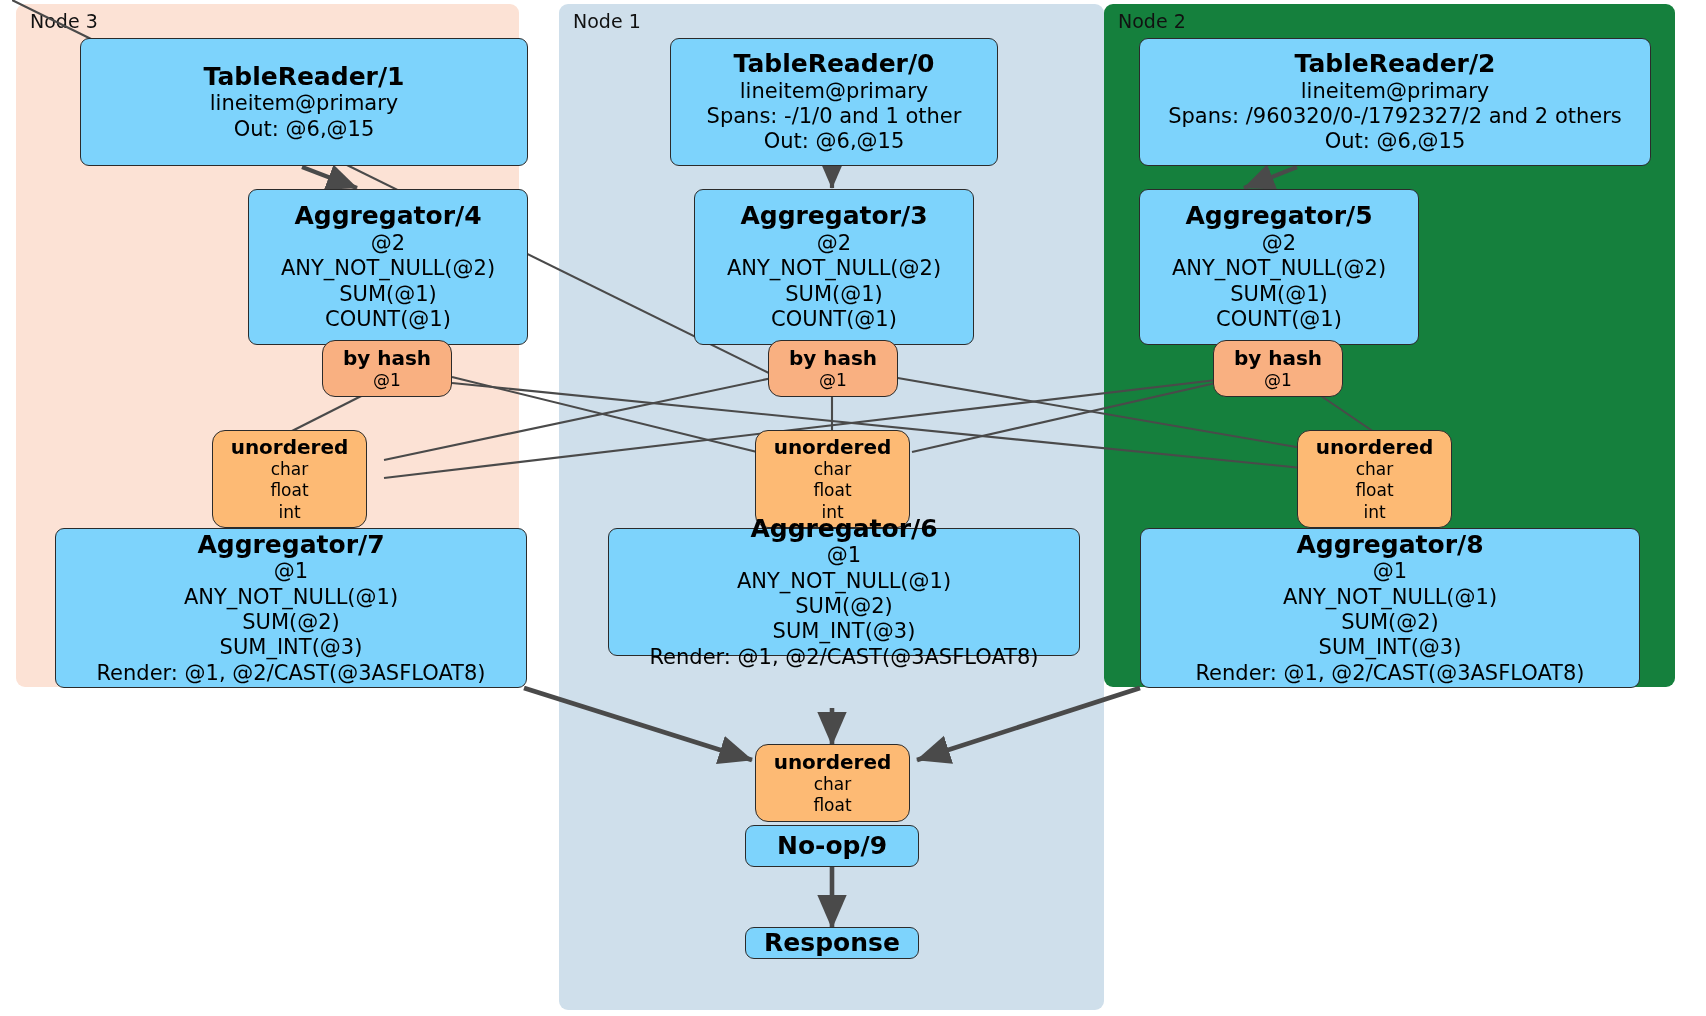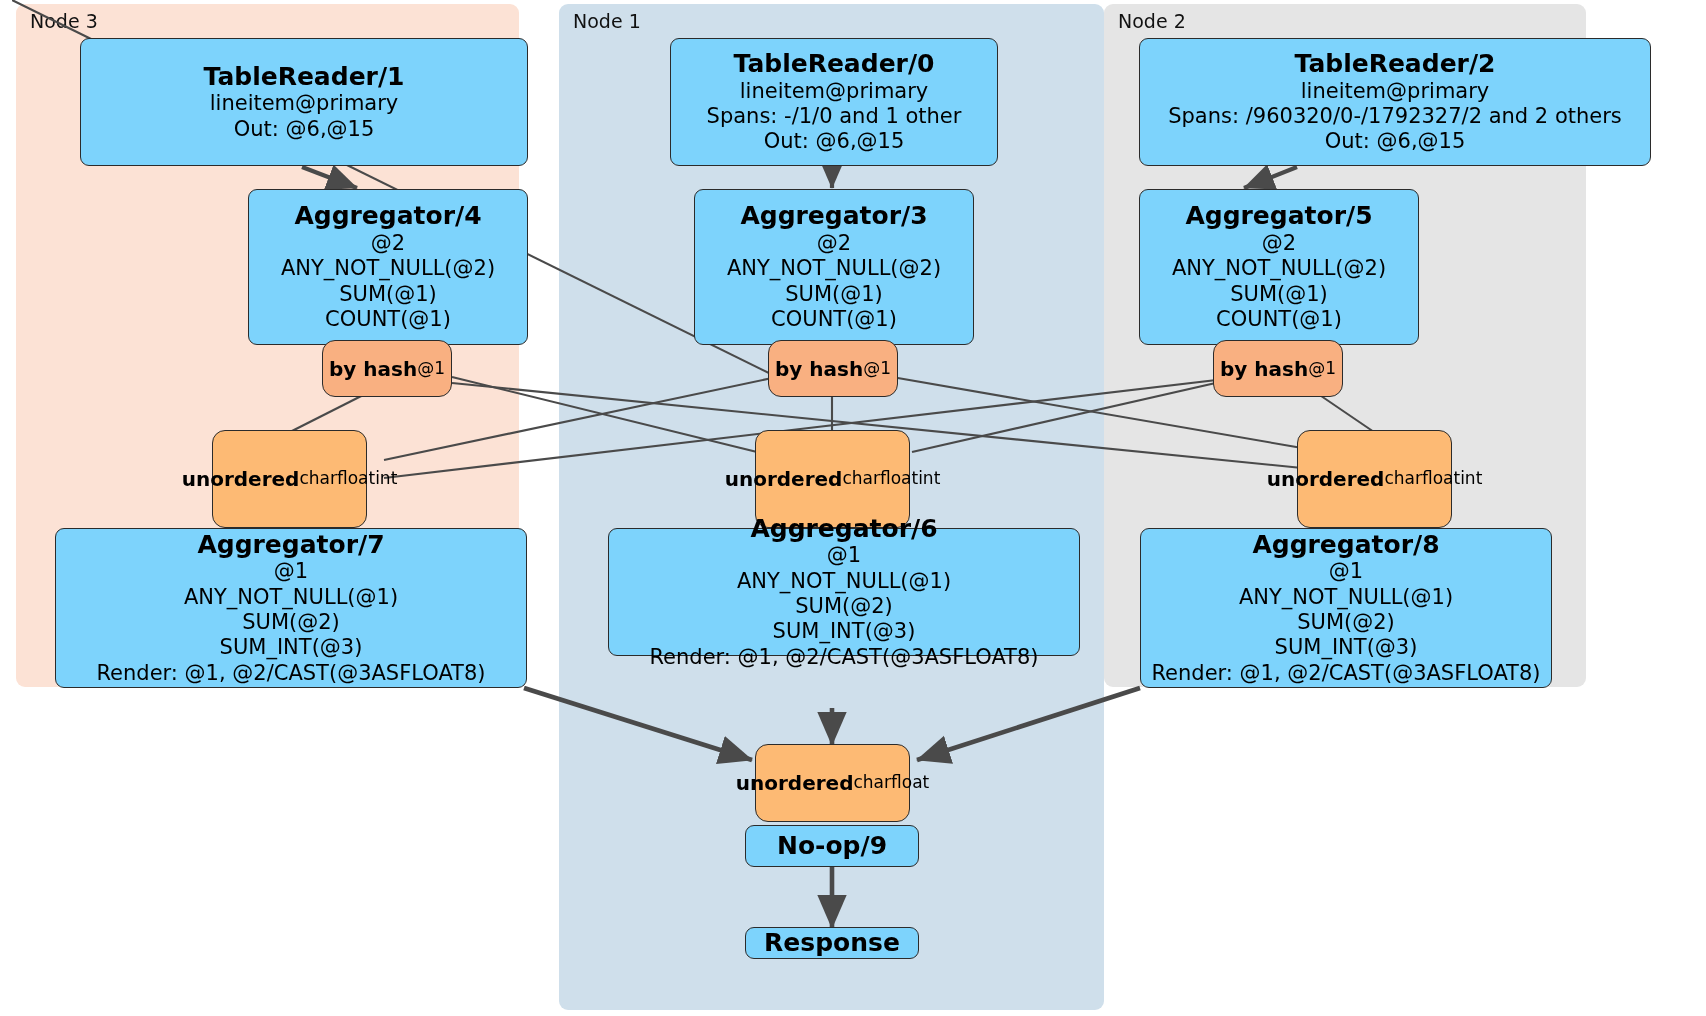--- a/index.html
+++ b/index.html
@@ -22,21 +22,21 @@
     text-align:center;color:#000;
     display:flex;flex-direction:column;align-items:center;justify-content:center;
   }
   .box .title{font-weight:bold;font-size:25px;line-height:1.18;}
   .box .line{font-size:21px;line-height:1.21;white-space:nowrap;}
 
   .router{
     position:absolute;box-sizing:border-box;
     border:1.6px solid #2b2b2b;border-radius:13px;
     text-align:center;color:#000;
-    display:flex;flex-direction:row;align-items:center;justify-content:center;
+    display:flex;flex-direction:column;align-items:center;justify-content:center;
   }
   .router.hash{background:#f9b081;}
   .router.unord{background:#fdba74;}
   .router .rtitle{font-weight:bold;font-size:20px;line-height:1.2;}
   .router .rline{font-size:17px;line-height:1.25;}
 
   .small-box .title{font-size:25px;}
 </style>
 </head>
 <body>
@@ -44,21 +44,21 @@
 <div id="stage">
 
   <div class="node-region" style="left:4px;top:4px;width:503px;height:683px;background:#fce2d5;">
     <span class="region-label">Node 3</span>
   </div>
 
   <div class="node-region" style="left:547px;top:4px;width:545px;height:1006px;background:#cfdfeb;">
     <span class="region-label">Node 1</span>
   </div>
 
-  <div class="node-region" style="left:1092px;top:4px;width:482px;height:683px;background:#e5e5e5;">
+  <div class="node-region" style="left:1092px;top:4px;width:571px;height:683px;background:#15803d;">
     <span class="region-label">Node 2</span>
   </div>
 
   <svg class="edges" viewBox="0 0 1706 1016">
     <defs>
       <marker id="arrowBig" markerWidth="9" markerHeight="9" refX="7.2" refY="3.2" orient="auto" markerUnits="strokeWidth">
         <path d="M0,0 L7.4,3.2 L0,6.4 z" fill="#4a4a4a"></path>
       </marker>
     </defs>
 
@@ -177,21 +177,21 @@
 
   <div class="box" style="left:596px;top:528px;width:472px;height:128px;">
     <div class="title">Aggregator/6</div>
     <div class="line">@1</div>
     <div class="line">ANY_NOT_NULL(@1)</div>
     <div class="line">SUM(@2)</div>
     <div class="line">SUM_INT(@3)</div>
     <div class="line">Render: @1, @2/CAST(@3ASFLOAT8)</div>
   </div>
 
-  <div class="box" style="left:1128px;top:528px;width:412px;height:160px;">
+  <div class="box" style="left:1128px;top:528px;width:500px;height:160px;">
     <div class="title">Aggregator/8</div>
     <div class="line">@1</div>
     <div class="line">ANY_NOT_NULL(@1)</div>
     <div class="line">SUM(@2)</div>
     <div class="line">SUM_INT(@3)</div>
     <div class="line">Render: @1, @2/CAST(@3ASFLOAT8)</div>
   </div>
 
   <div class="router unord" style="left:743px;top:744px;width:155px;height:78px;">
     <div class="rtitle">unordered</div>

